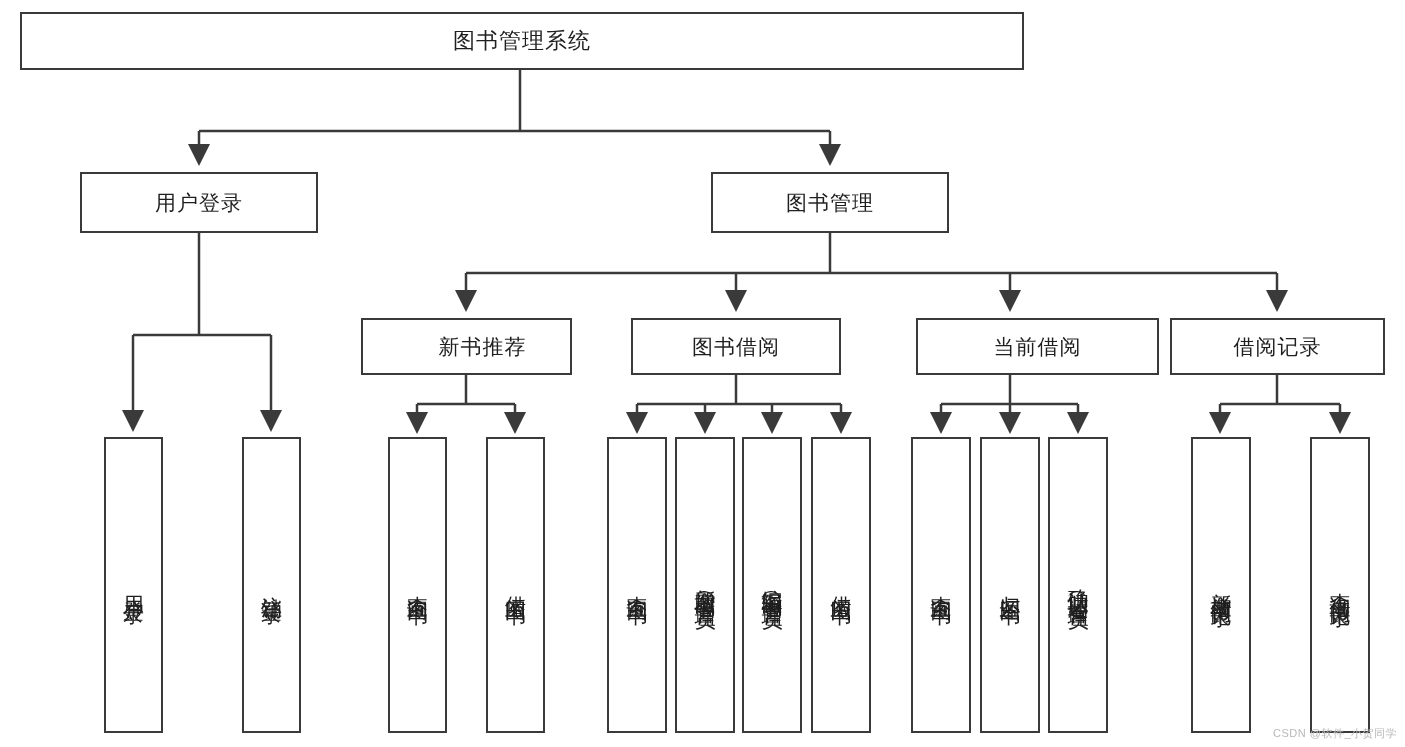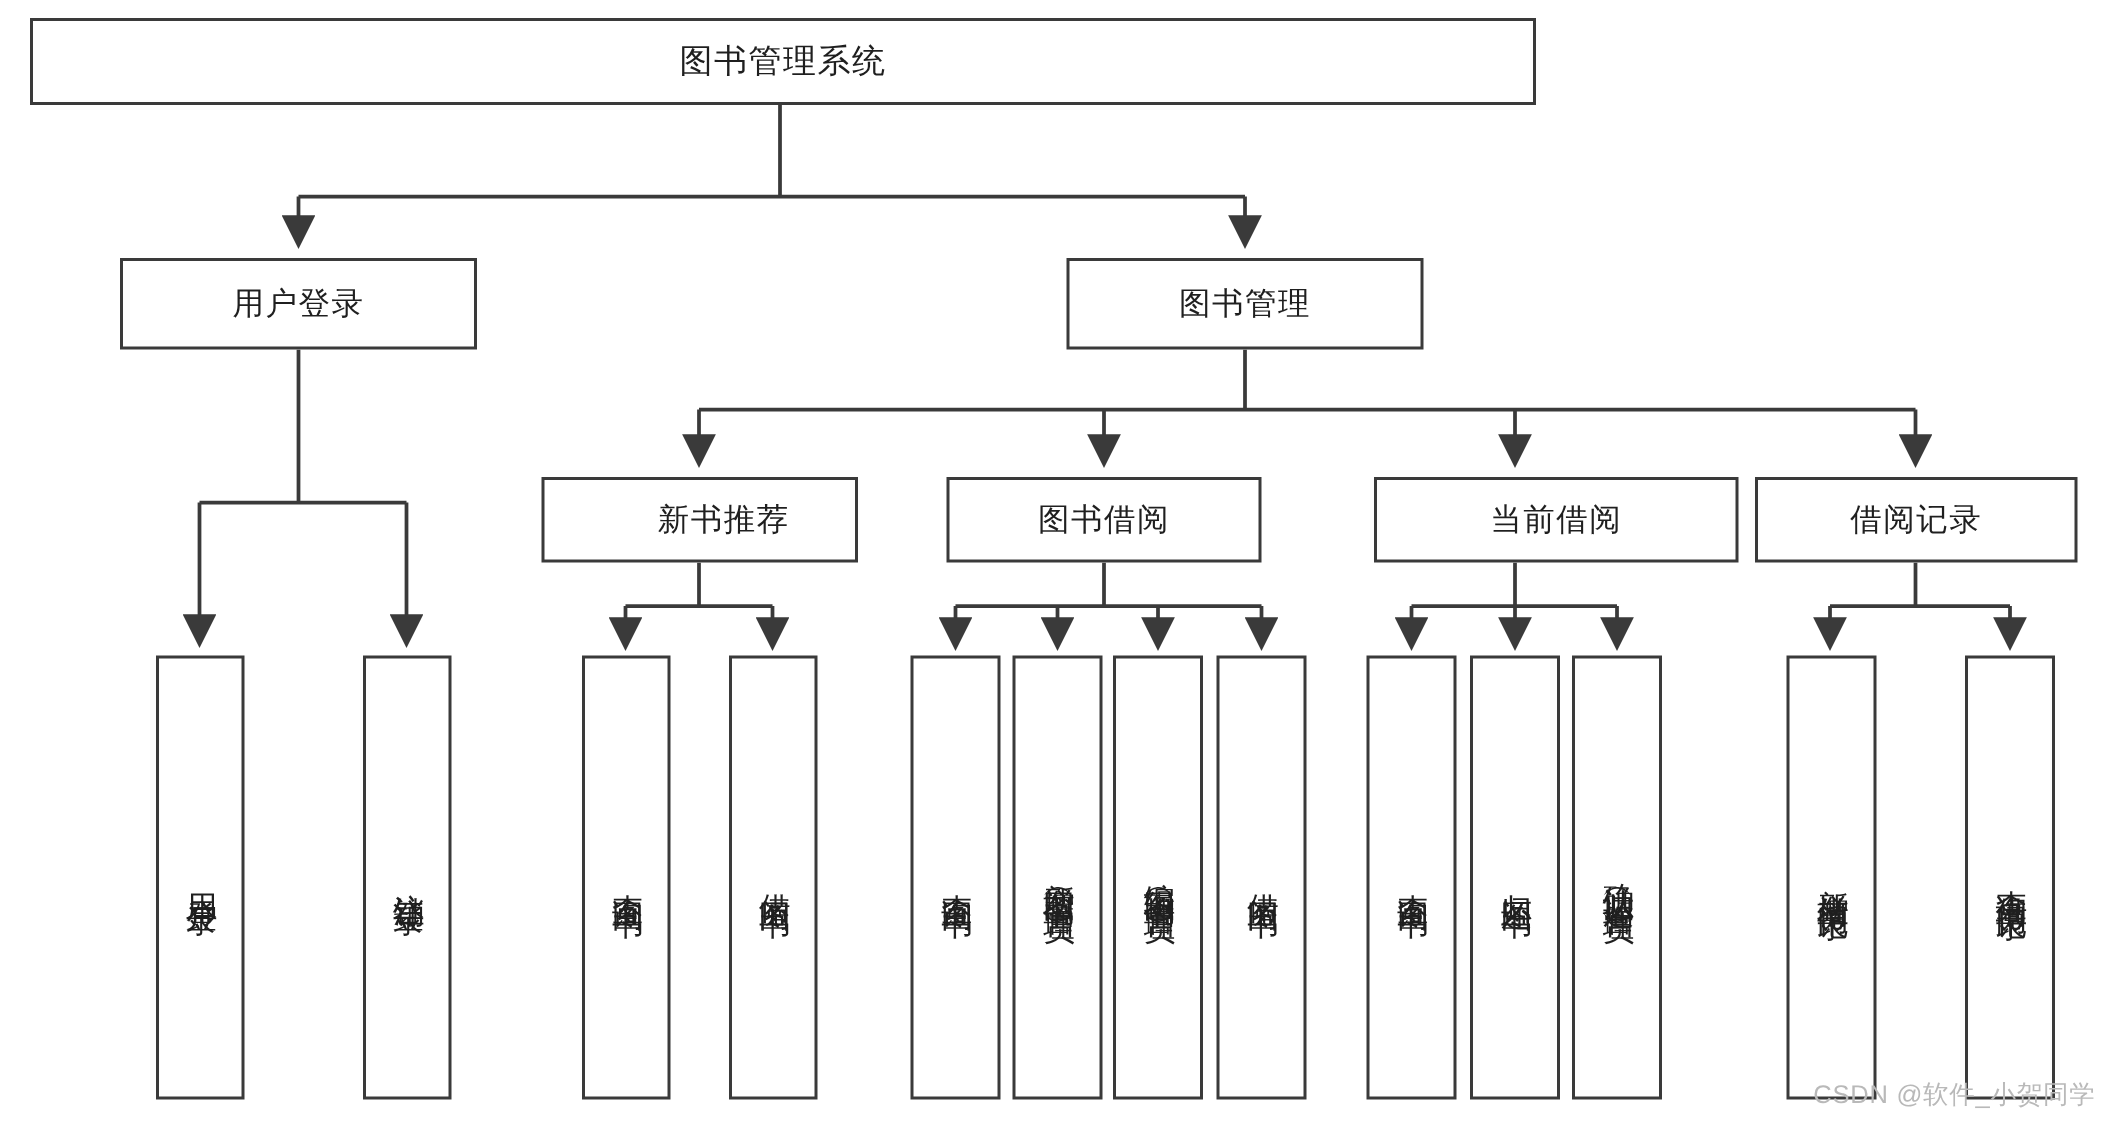--- a/index.html
+++ b/index.html
@@ -55,21 +55,21 @@
   }
   .node-v > span {
     writing-mode: vertical-rl;
     text-orientation: upright;
     display: block;
   }
   .watermark {
     position: absolute;
     right: 8px;
     bottom: 6px;
-    font-size: 17px;
+    font-size: 11px;
     color: #b9b9b9;
     letter-spacing: 0.5px;
     z-index: 5;
     white-space: nowrap;
   }
 </style>
 </head>
 <body>
 
 <div id="canvas">

